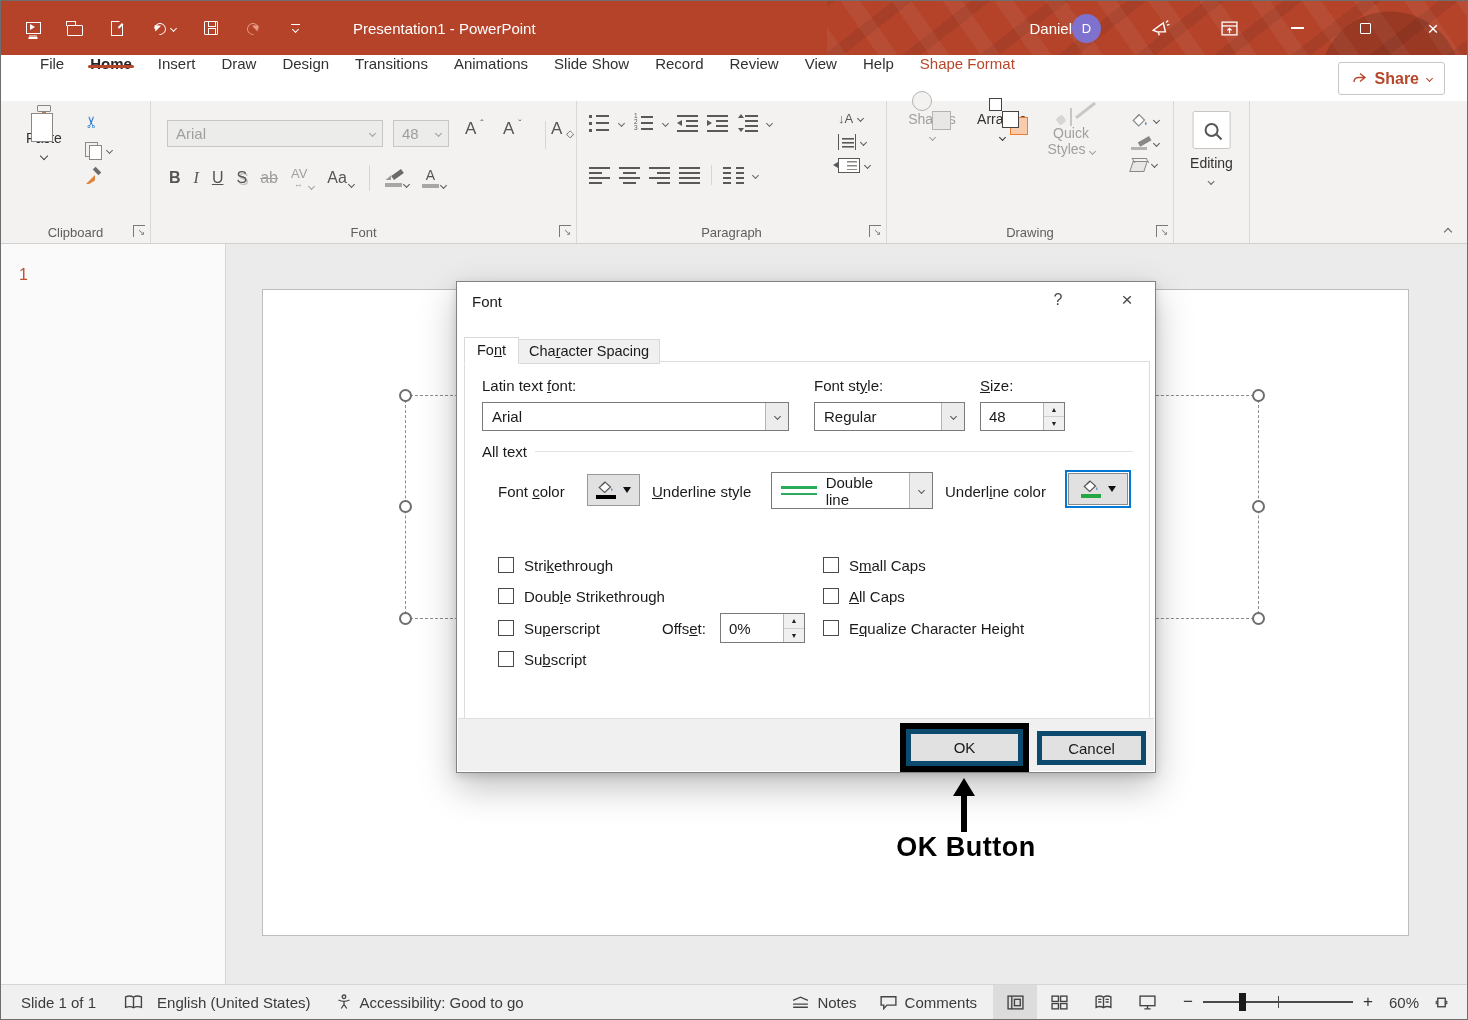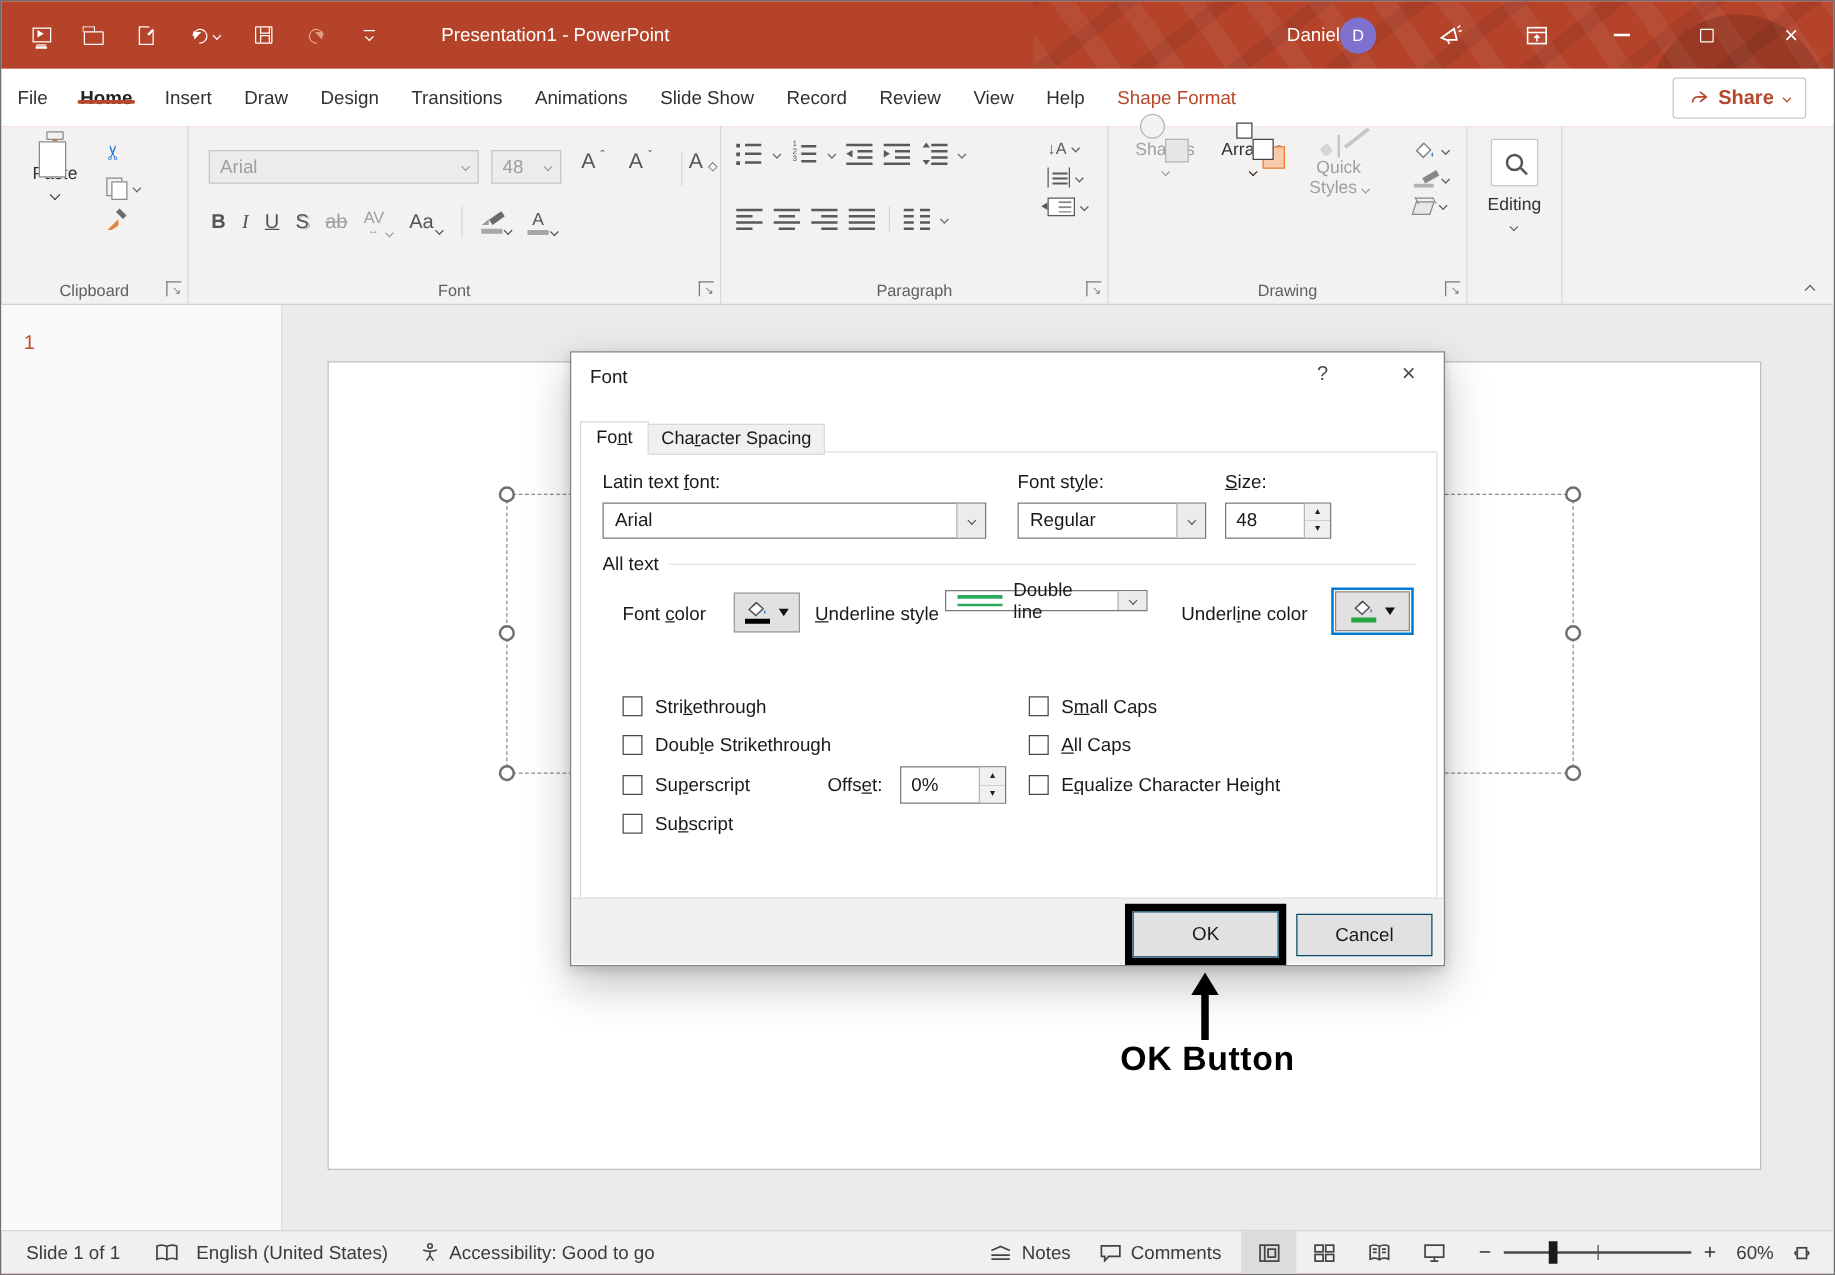--- a/index.html
+++ b/index.html
@@ -44,21 +44,21 @@
   .i-mag::after{content:"";position:absolute;width:6px;height:1.8px;background:currentColor;transform:rotate(45deg);right:-5px;bottom:-3px}
   .tb-right{position:absolute;right:0;top:0;height:54px;display:flex;align-items:center;z-index:2}
   .tb-user{font-size:15px;}
   .avatar{width:29px;height:29px;border-radius:50%;background:#7f72cf;color:#fff;font-size:13px;display:flex;align-items:center;justify-content:center;margin-right:26px}
   .tb-btn{width:68px;height:54px;display:flex;align-items:center;justify-content:center}
   .i-min{width:13px;height:1.7px;background:#fff}
   .i-max{width:11px;height:11px;border:1.5px solid #fff;border-radius:1px}
   .i-close{font-size:19px;line-height:1;font-weight:300}
 
   
-  .tabrow{position:absolute;top:54px;left:0;right:0;height:46px;background:#fff;display:flex;align-items:center;color:#323130;font-size:15px;padding-left:0}
+  .tabrow{position:absolute;top:54px;left:0;right:0;height:46px;background:#fff;display:flex;align-items:flex-start;color:#323130;font-size:15px;padding-left:26px}
   .tab{padding:0 13px;display:flex;align-items:center;position:relative;cursor:pointer;white-space:nowrap}
   .tab.active{font-weight:700;color:#242424}
   .tab.active::after{content:"";position:absolute;left:11px;right:11px;bottom:4px;height:3px;background:#b7472a;border-radius:2px}
   .tab.contextual{color:#b7472a}
   .share-btn{position:absolute;right:22px;top:7px;height:33px;padding:0 12px;border:1px solid #c8c6c4;border-radius:3px;background:#fff;
     display:flex;align-items:center;gap:8px;color:#b7472a;font-size:16px;font-weight:700;cursor:pointer}
 
   
   .ribbon{position:absolute;top:100px;left:0;right:0;height:143px;background:#f3f2f1;border-bottom:1px solid #d2d0ce;display:flex;color:#444}
   .rgroup{position:relative;height:100%;border-right:1px solid #dad8d6;flex:none}
@@ -206,21 +206,21 @@
   .dtri{width:0;height:0;border-left:4.5px solid transparent;border-right:4.5px solid transparent;border-top:6px solid #111}
   .bucket{display:flex;flex-direction:column;align-items:center}
   .bucket .bar{width:20px;height:4px;margin-top:1px}
   .focusring{position:absolute;border:2px solid #0078d4;padding:1px;display:flex}
   .focusring .colorbtn{flex:1;border-color:#8a8a8a}
   .dblline{width:36px;display:flex;flex-direction:column;gap:4px}
   .dblline i{display:block;height:2.4px;background:#2bab5c}
   .cbrow{position:absolute;display:flex;align-items:center;gap:10px;height:22px;cursor:pointer}
   .cb{width:16px;height:16px;background:#fff;border:1px solid #4a4a4a;flex:none}
   .dlg-footer{position:absolute;left:1px;right:1px;bottom:1px;height:53px;background:#f0f0f0;border-top:1px solid #dfdfdf}
-  .dlgbtn{position:absolute;background:#e1e1e1;border:1px solid #0c4a6e;display:flex;align-items:center;justify-content:center;font-size:15px;color:#1a1a1a;cursor:pointer}
+  .dlgbtn{position:absolute;background:#e1e1e1;border:5px solid #0c4a6e;display:flex;align-items:center;justify-content:center;font-size:15px;color:#1a1a1a;cursor:pointer}
   .ok-outline{position:absolute;left:443px;top:441px;width:129px;height:49px;border:6px solid #000;display:flex;z-index:11}
   .ok-outline .dlgbtn{position:static;flex:1}
 
   
   .ann-head{position:absolute;left:952px;top:777px;width:0;height:0;border-left:11px solid transparent;border-right:11px solid transparent;border-bottom:18px solid #000;z-index:12}
   .ann-shaft{position:absolute;left:960px;top:793px;width:6px;height:38px;background:#000;z-index:12}
   .ann-label{position:absolute;left:878px;top:831px;width:174px;text-align:center;font-size:27px;font-weight:700;color:#000;letter-spacing:.5px;z-index:12}
 
   
   .statusbar{position:absolute;left:0;right:0;bottom:0;height:35px;background:#f0f0f0;border-top:1px solid #d6d6d6;display:flex;align-items:center;font-size:15px;color:#3b3b3b}
@@ -547,21 +547,21 @@
               <path d="M9 1 L15 6.5 L8.5 12.5 L2.5 7 Z" fill="#fff" stroke="#555" stroke-width="1.3"></path>
               <path d="M9 1 L5.5 4.2" stroke="#555" stroke-width="1.3" fill="none"></path>
               <path d="M16.5 7.5 C18 9.5 16.5 11.2 16.5 11.2 C16.5 11.2 15 9.5 16.5 7.5 Z" fill="#3a7bbf"></path>
             </svg>
           <span class="bar" style="background:#000"></span>
         </span>
         <span class="dtri"></span>
       </div>
 
       <span class="plabel" style="left:187px;top:121px"><u>U</u>nderline style</span>
-      <div class="wcombo" style="left:291px;top:110px;width:162px;height:17px">
+      <div class="wcombo" style="left:306px;top:110px;width:162px;height:37px">
         <span class="val">
           <span class="dblline">
               <i></i>
               <i></i>
             </span>
           <span>Double line</span>
         </span>
         <span class="drop">
             <span class="chev sm"></span>
           </span>

